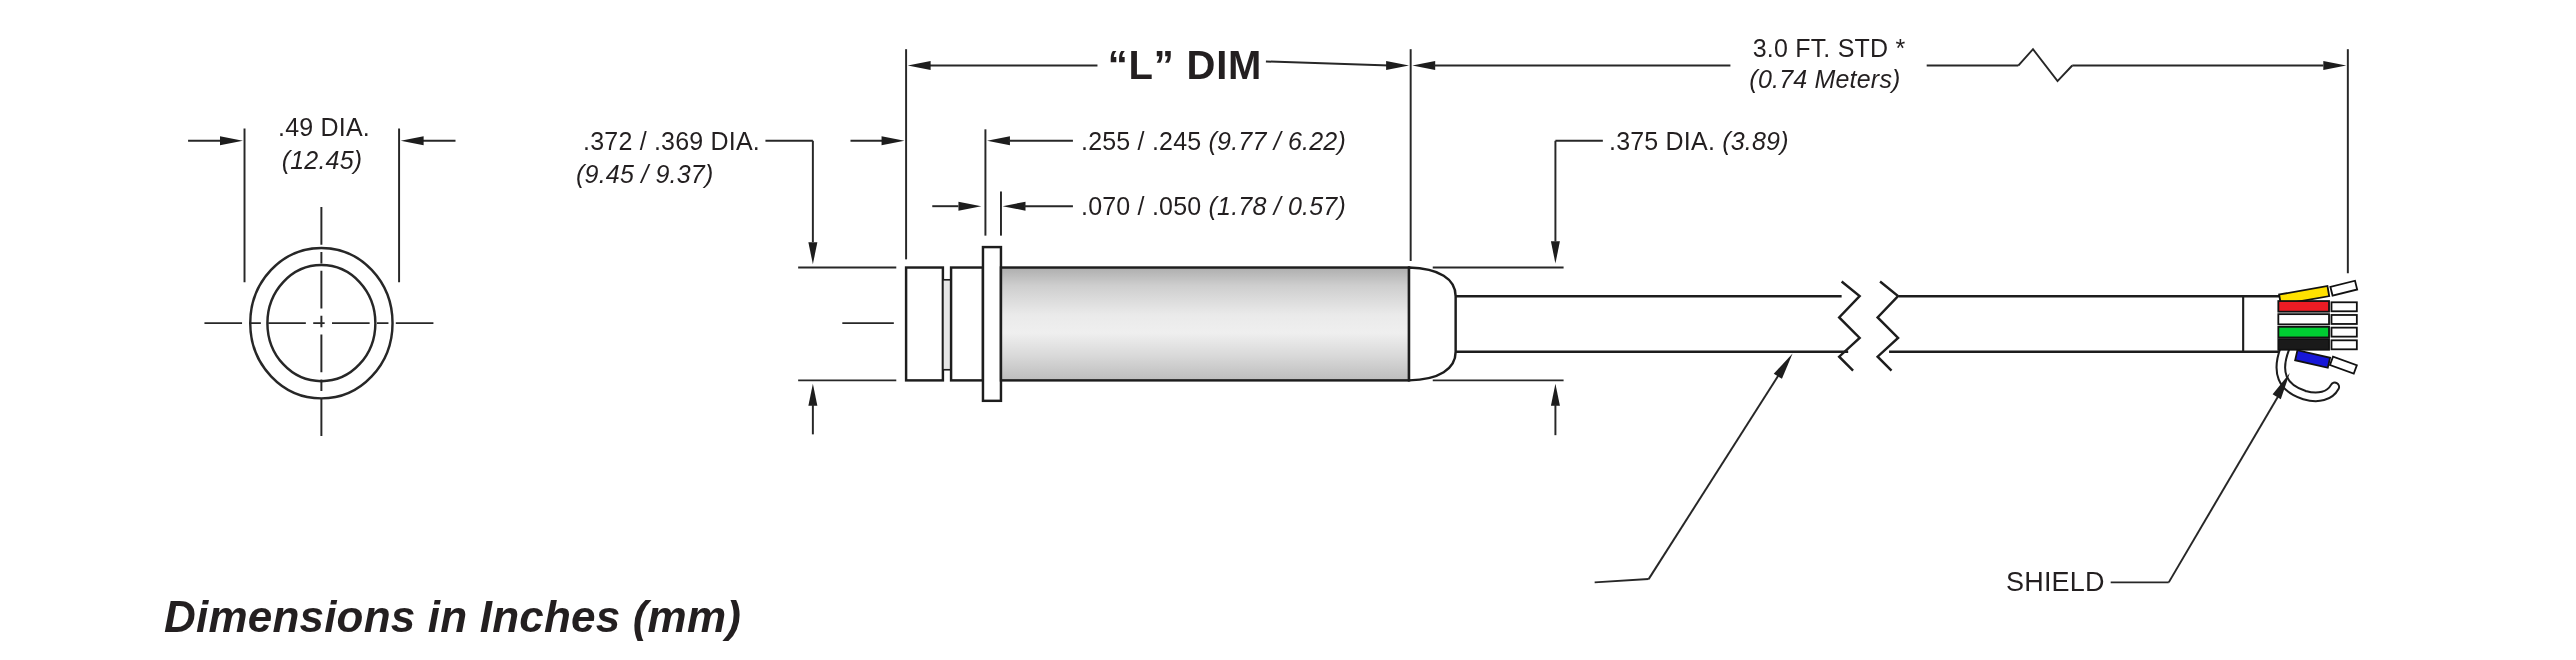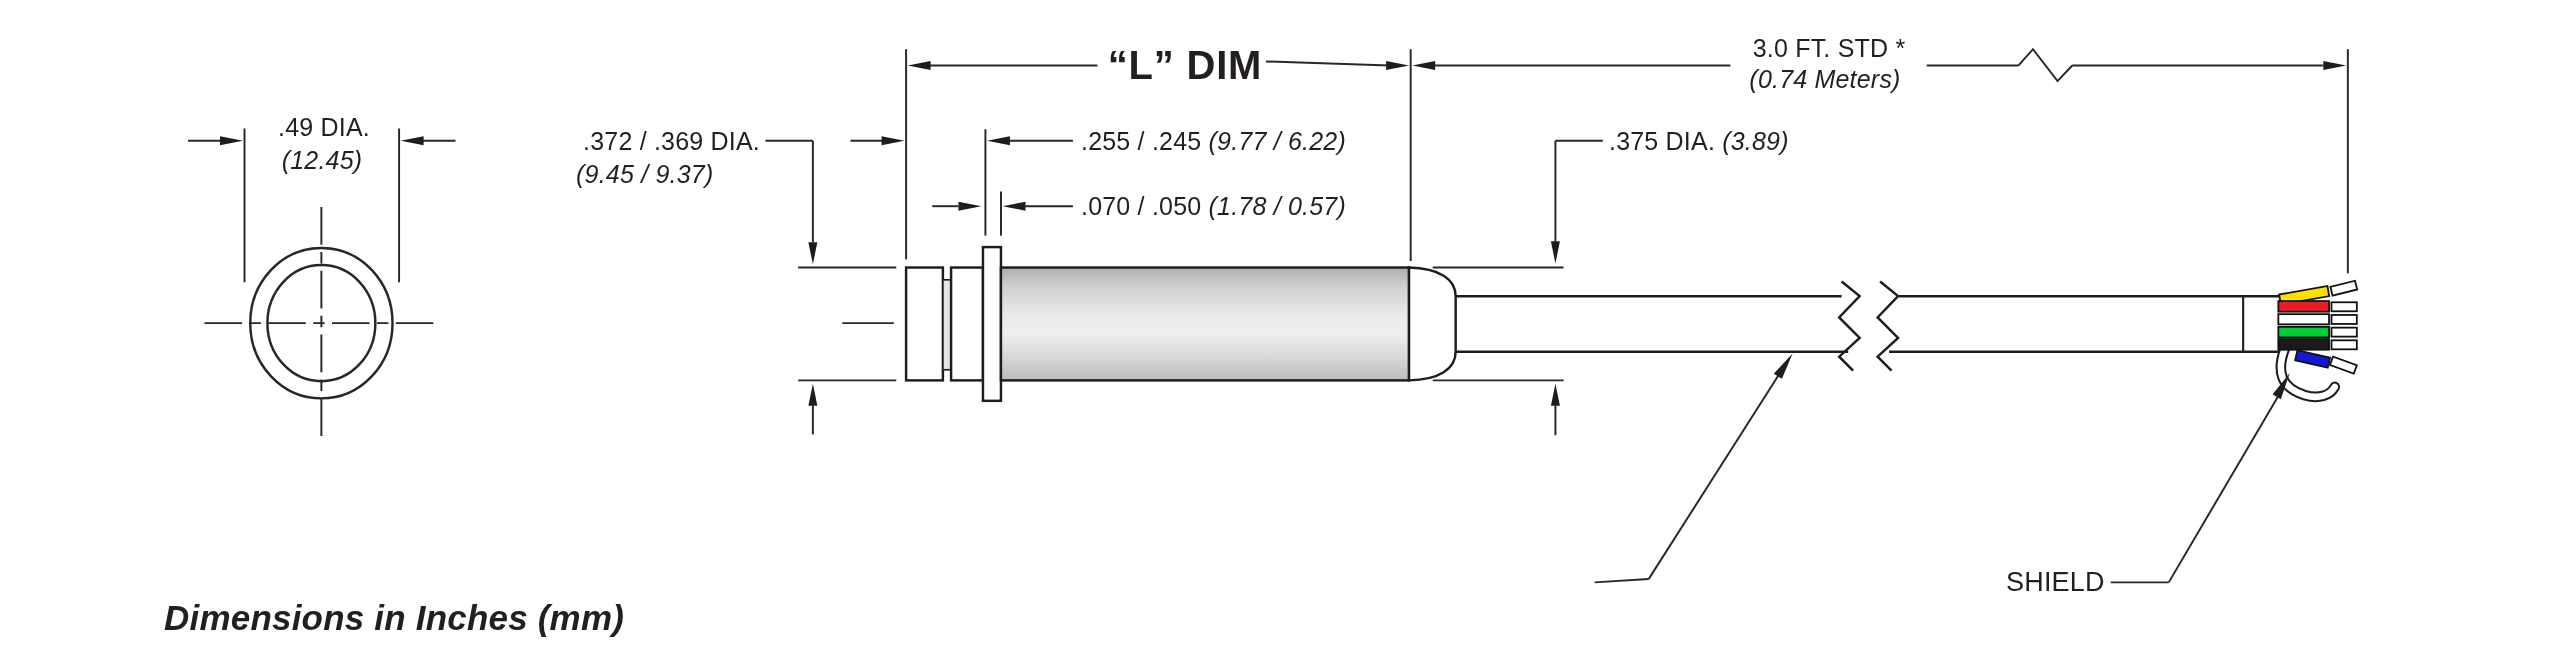--- a/index.html
+++ b/index.html
@@ -8,21 +8,21 @@
     font-family:"Liberation Sans","DejaVu Sans",sans-serif;color:#231f20;
   }
   .canvas svg{position:absolute;left:0;top:0;}
   .txt{position:absolute;white-space:nowrap;font-size:25px;letter-spacing:0.2px;line-height:1;}
   .c{transform:translate(-50%,-50%);text-align:center;}
   .l{transform:translateY(-50%);}
   .r{transform:translate(-100%,-50%);}
   .it{font-style:italic;}
   .ldim{font-size:40px;font-weight:bold;letter-spacing:0.8px;}
   .callout{font-size:27px;}
-  .note{font-size:35px;font-weight:bold;font-style:italic;}
+  .note{font-size:44px;font-weight:bold;font-style:italic;}
   .mm{font-style:italic;}
 </style>
 </head>
 <body>
 
 <div class="canvas">
 
   <svg width="2576" height="661" viewBox="0 0 3150 808">
     <defs>
       <linearGradient id="barrelGrad" x1="0" y1="0" x2="0" y2="1">

